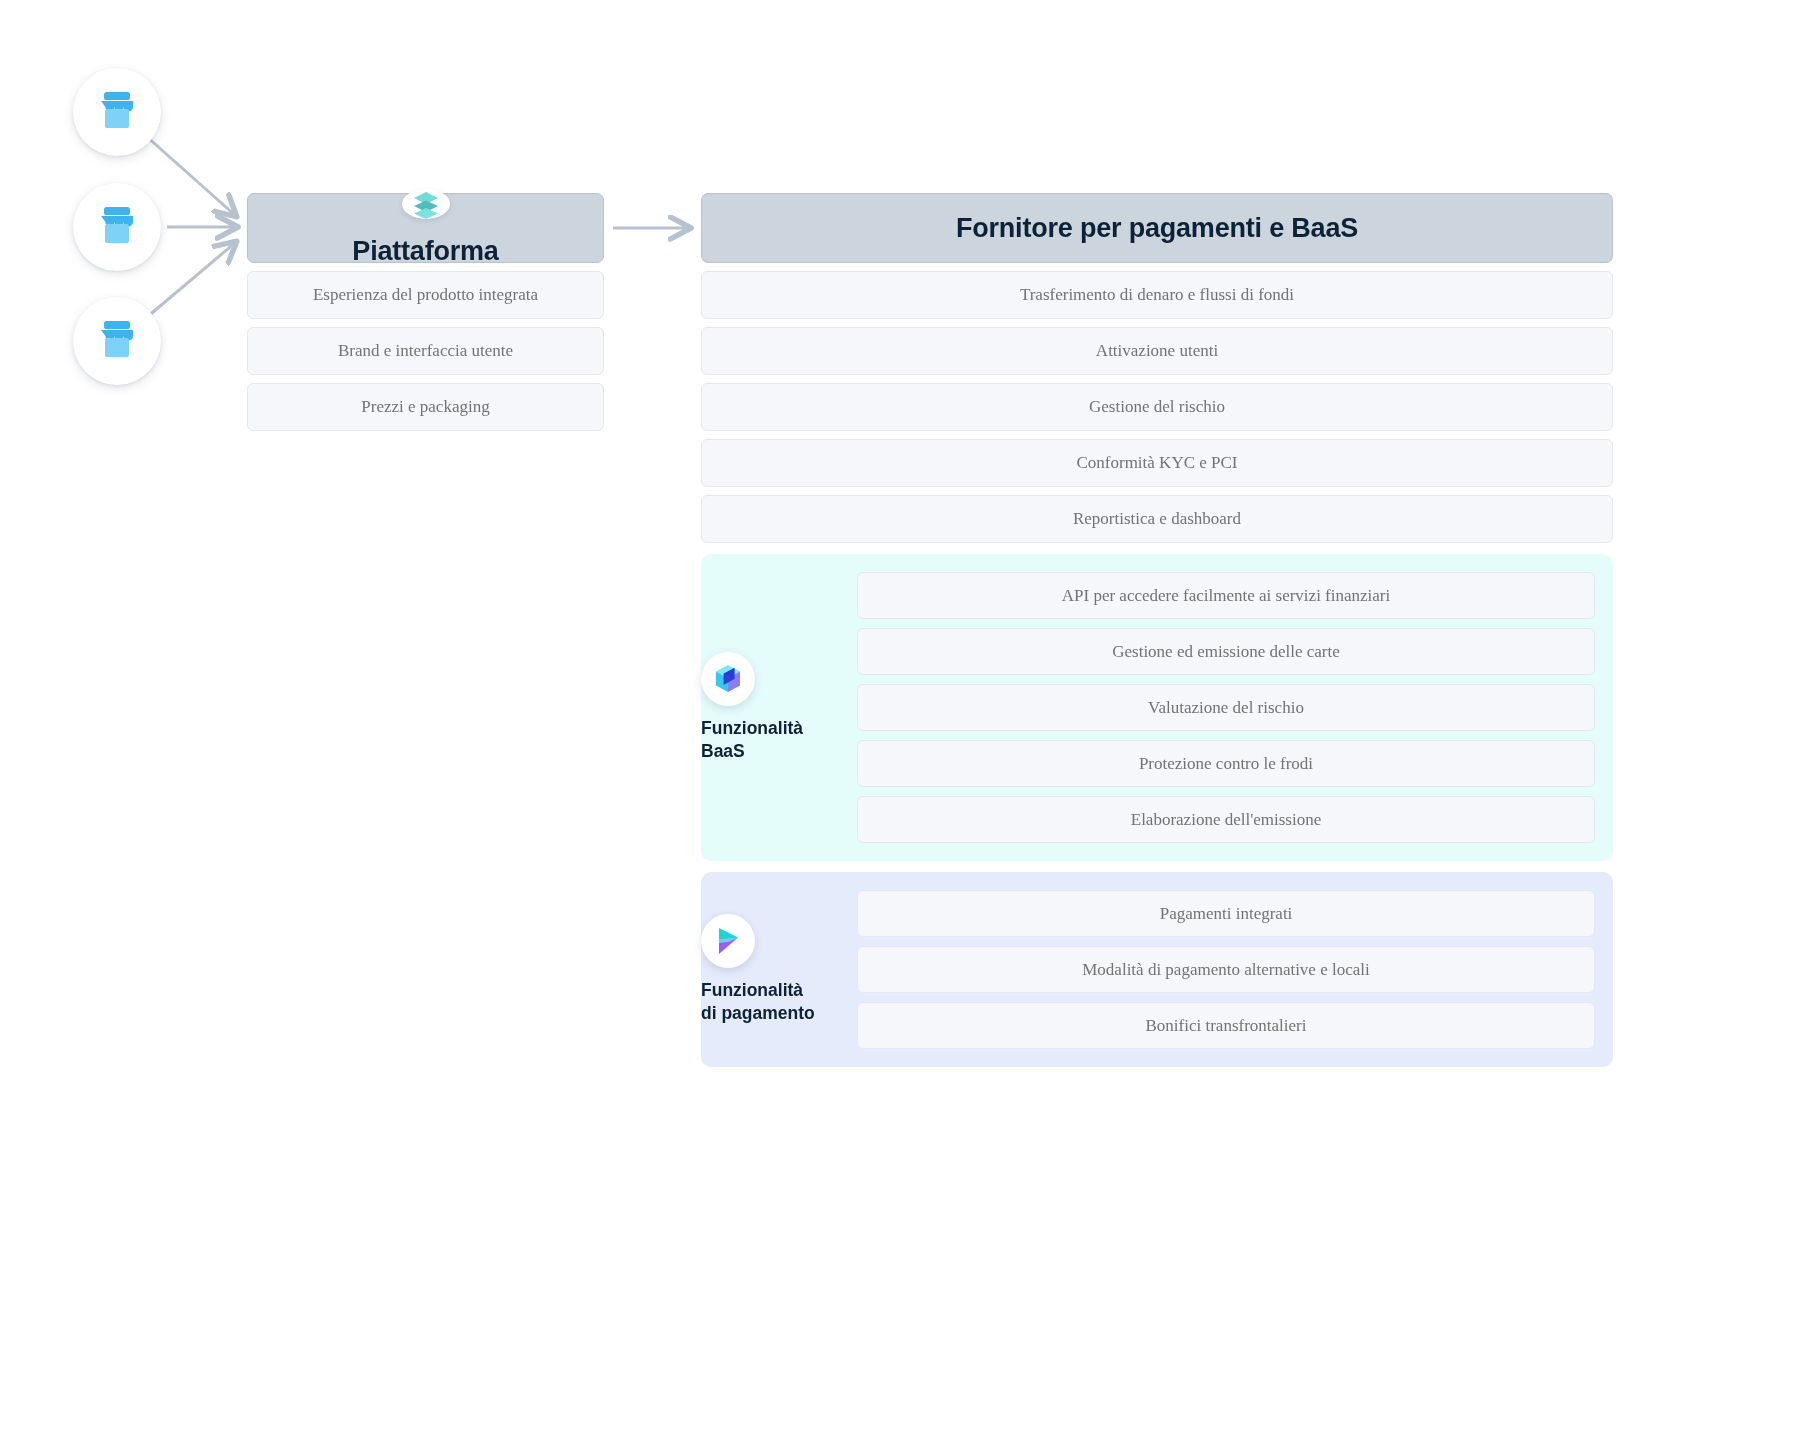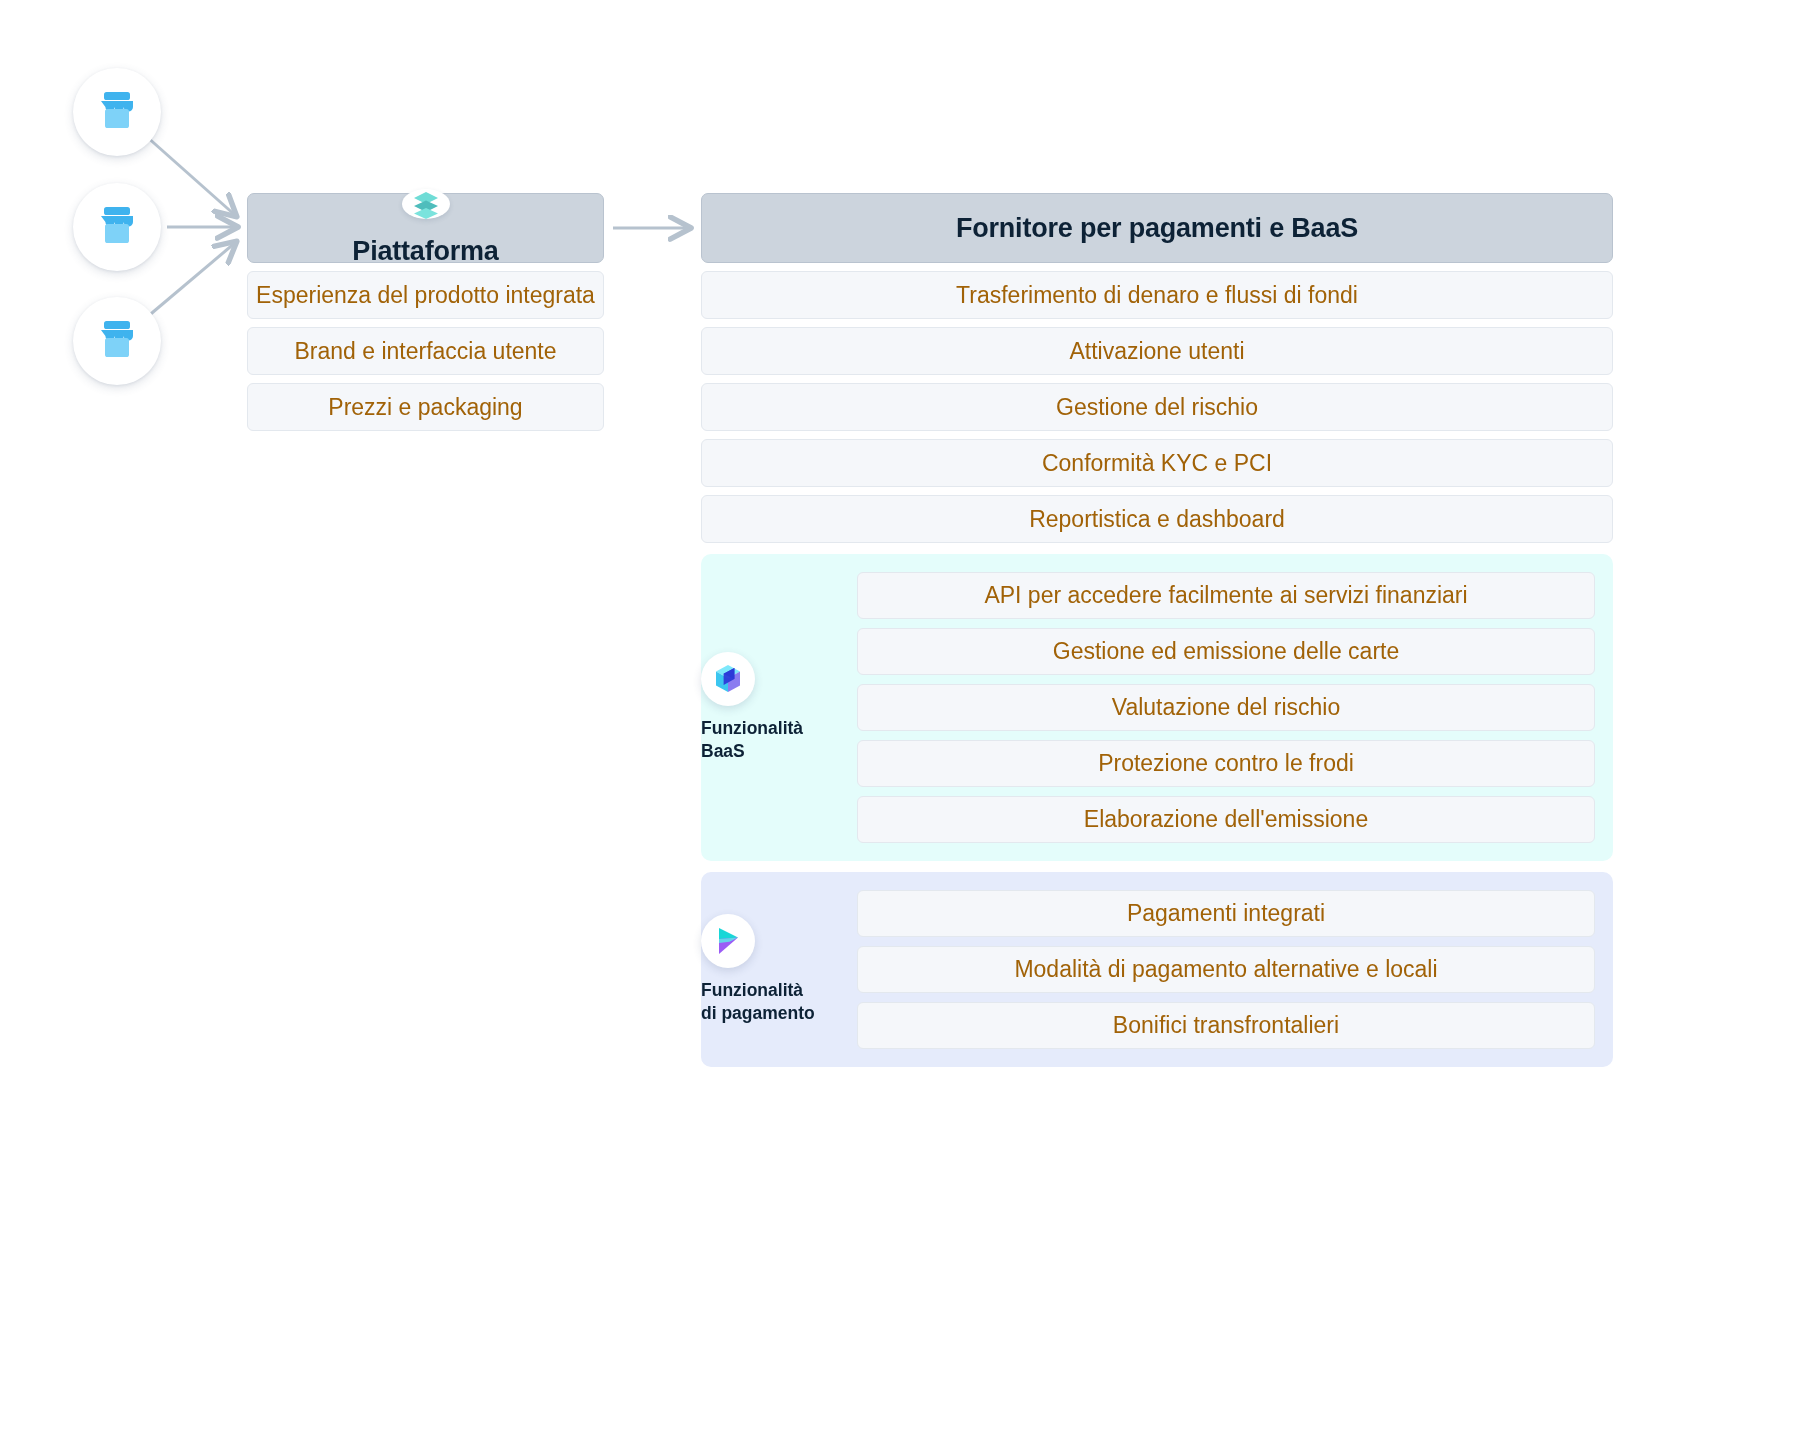--- a/index.html
+++ b/index.html
@@ -74,23 +74,24 @@
     height: 48px;
     margin-top: 8px;
     border-radius: 6px;
     background: #f5f7fa;
     border: 1px solid #e3e8ee;
     display: flex;
     align-items: center;
     justify-content: center;
   }
   .item-text {
-    font-size: 23px;
-    color: #a16207;
+    font-size: 17px;
+    color: #737373;
     white-space: nowrap;
+    font-family: Liberation Serif, serif;
   }
 
   
   .group {
     margin-top: 11px;
     border-radius: 10px;
     display: flex;
     align-items: center;
     padding: 18px 18px 18px 0;
   }

